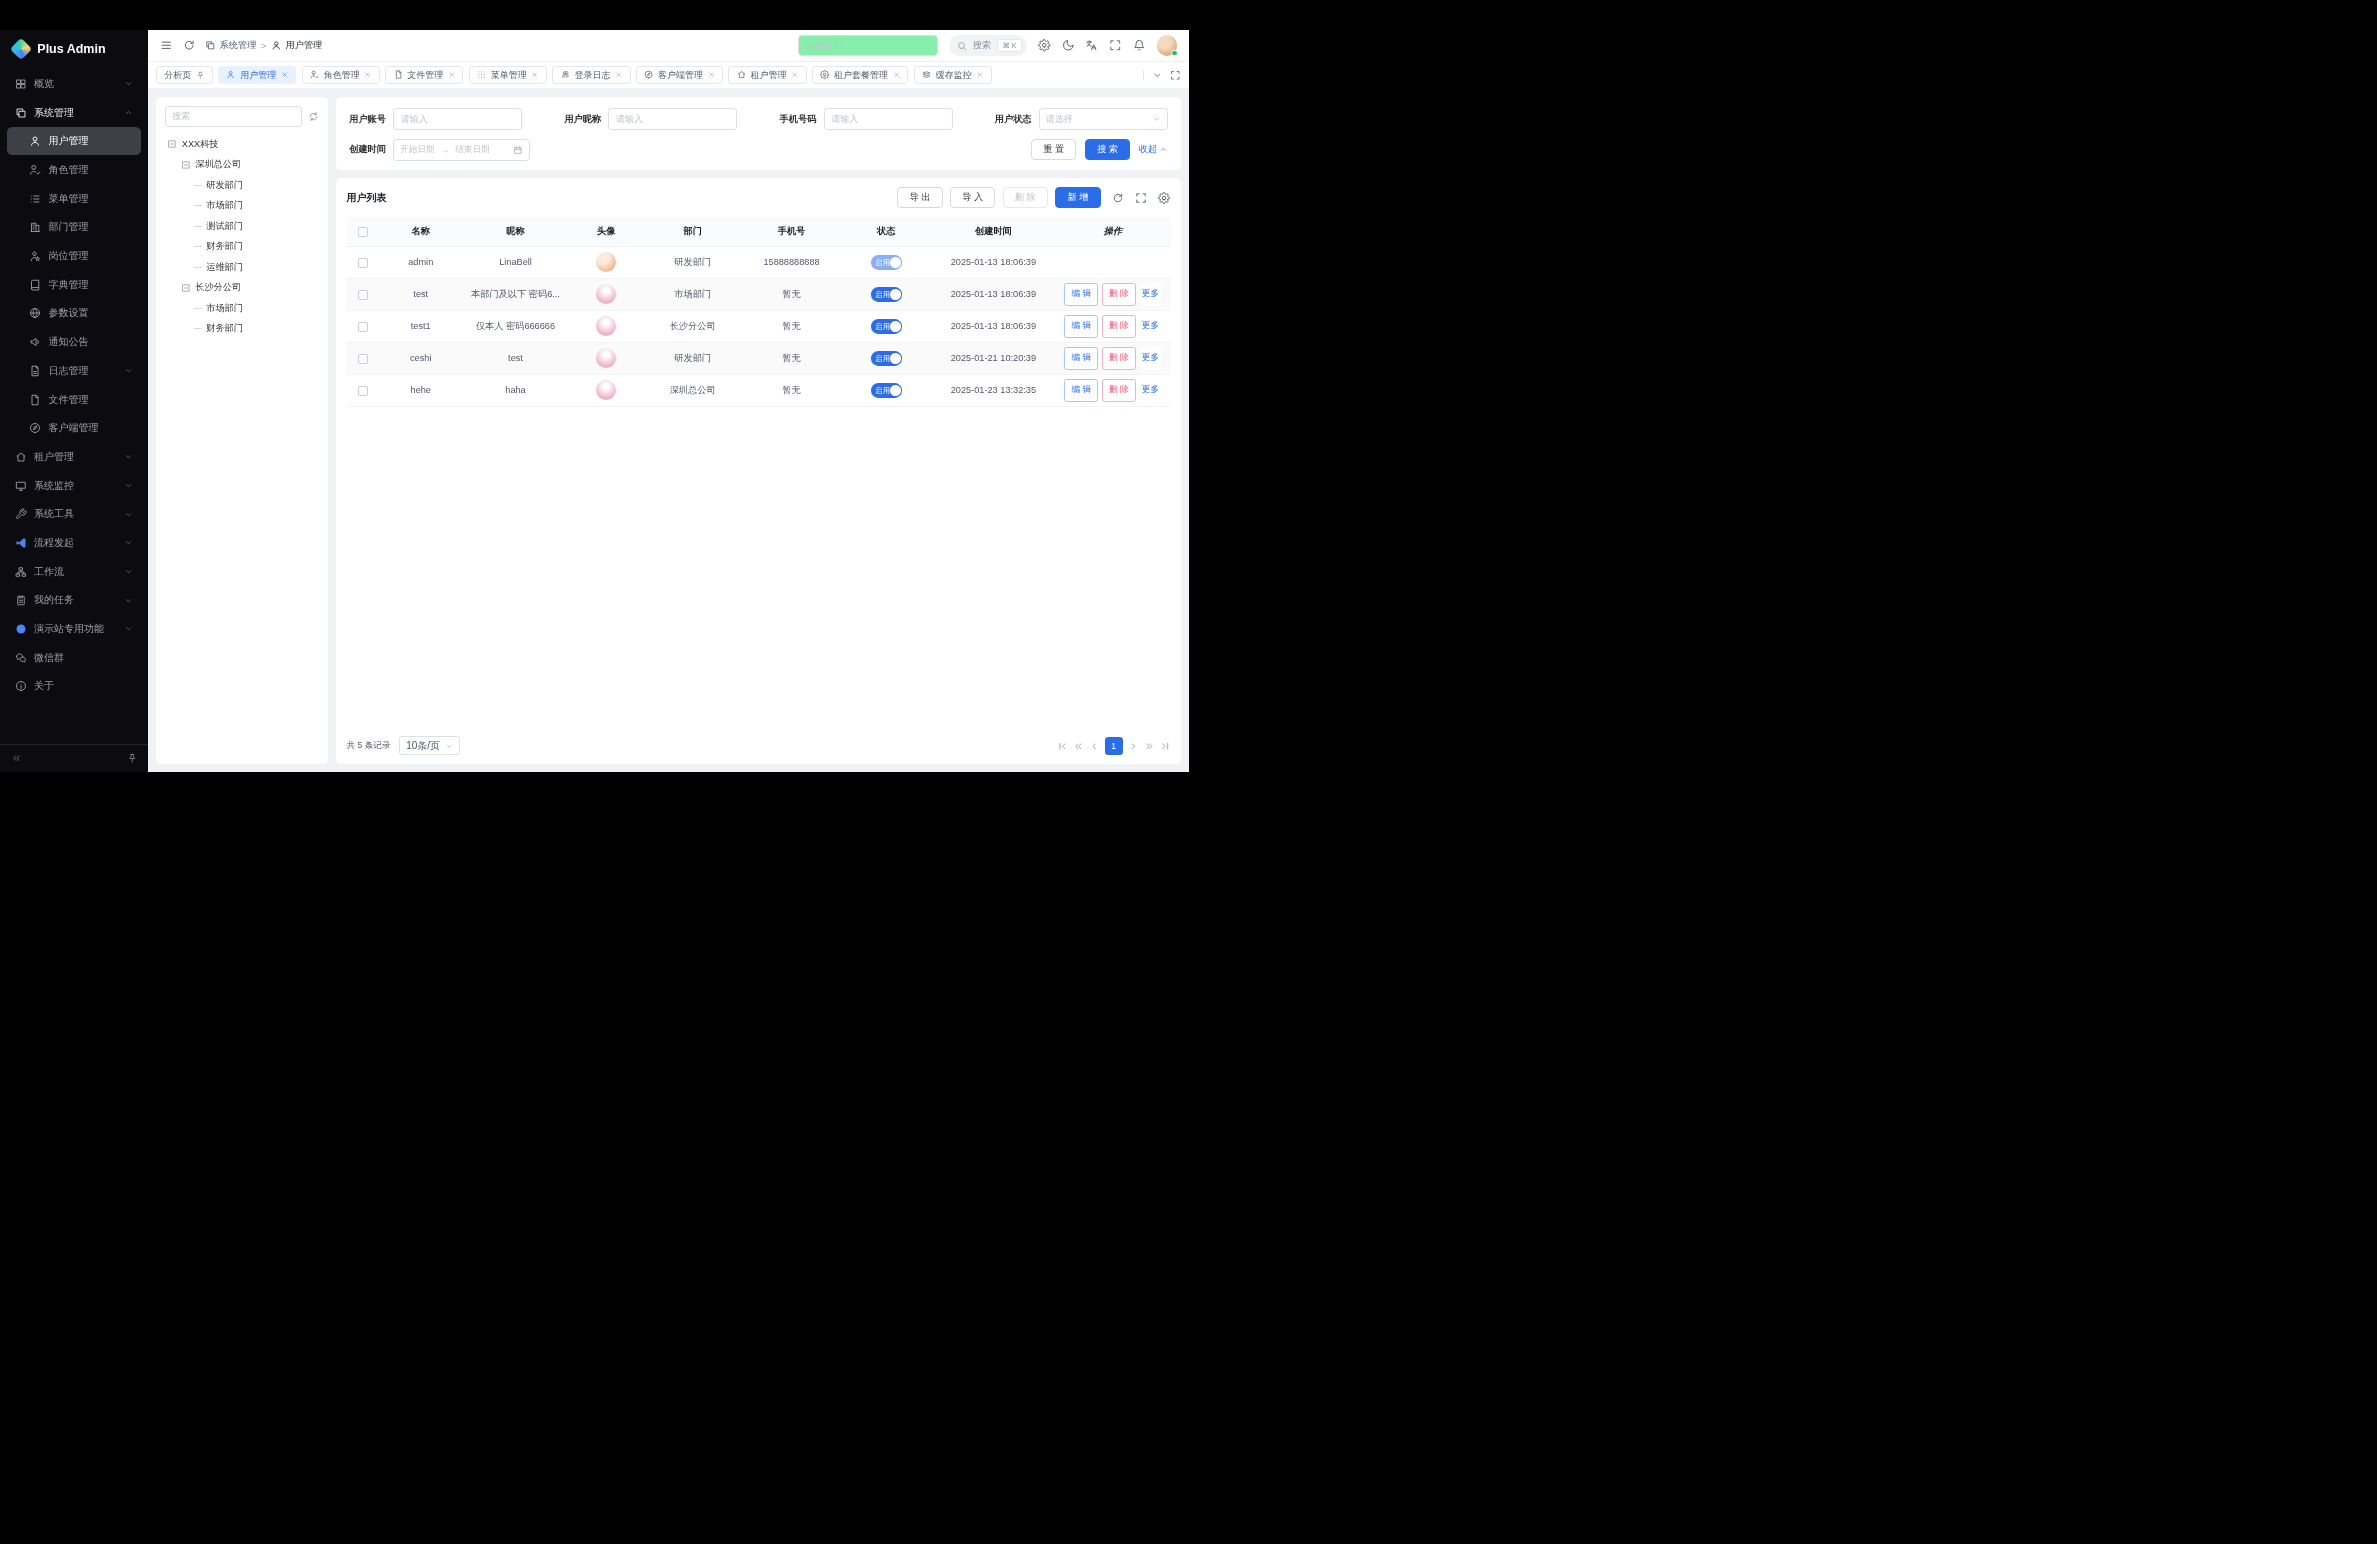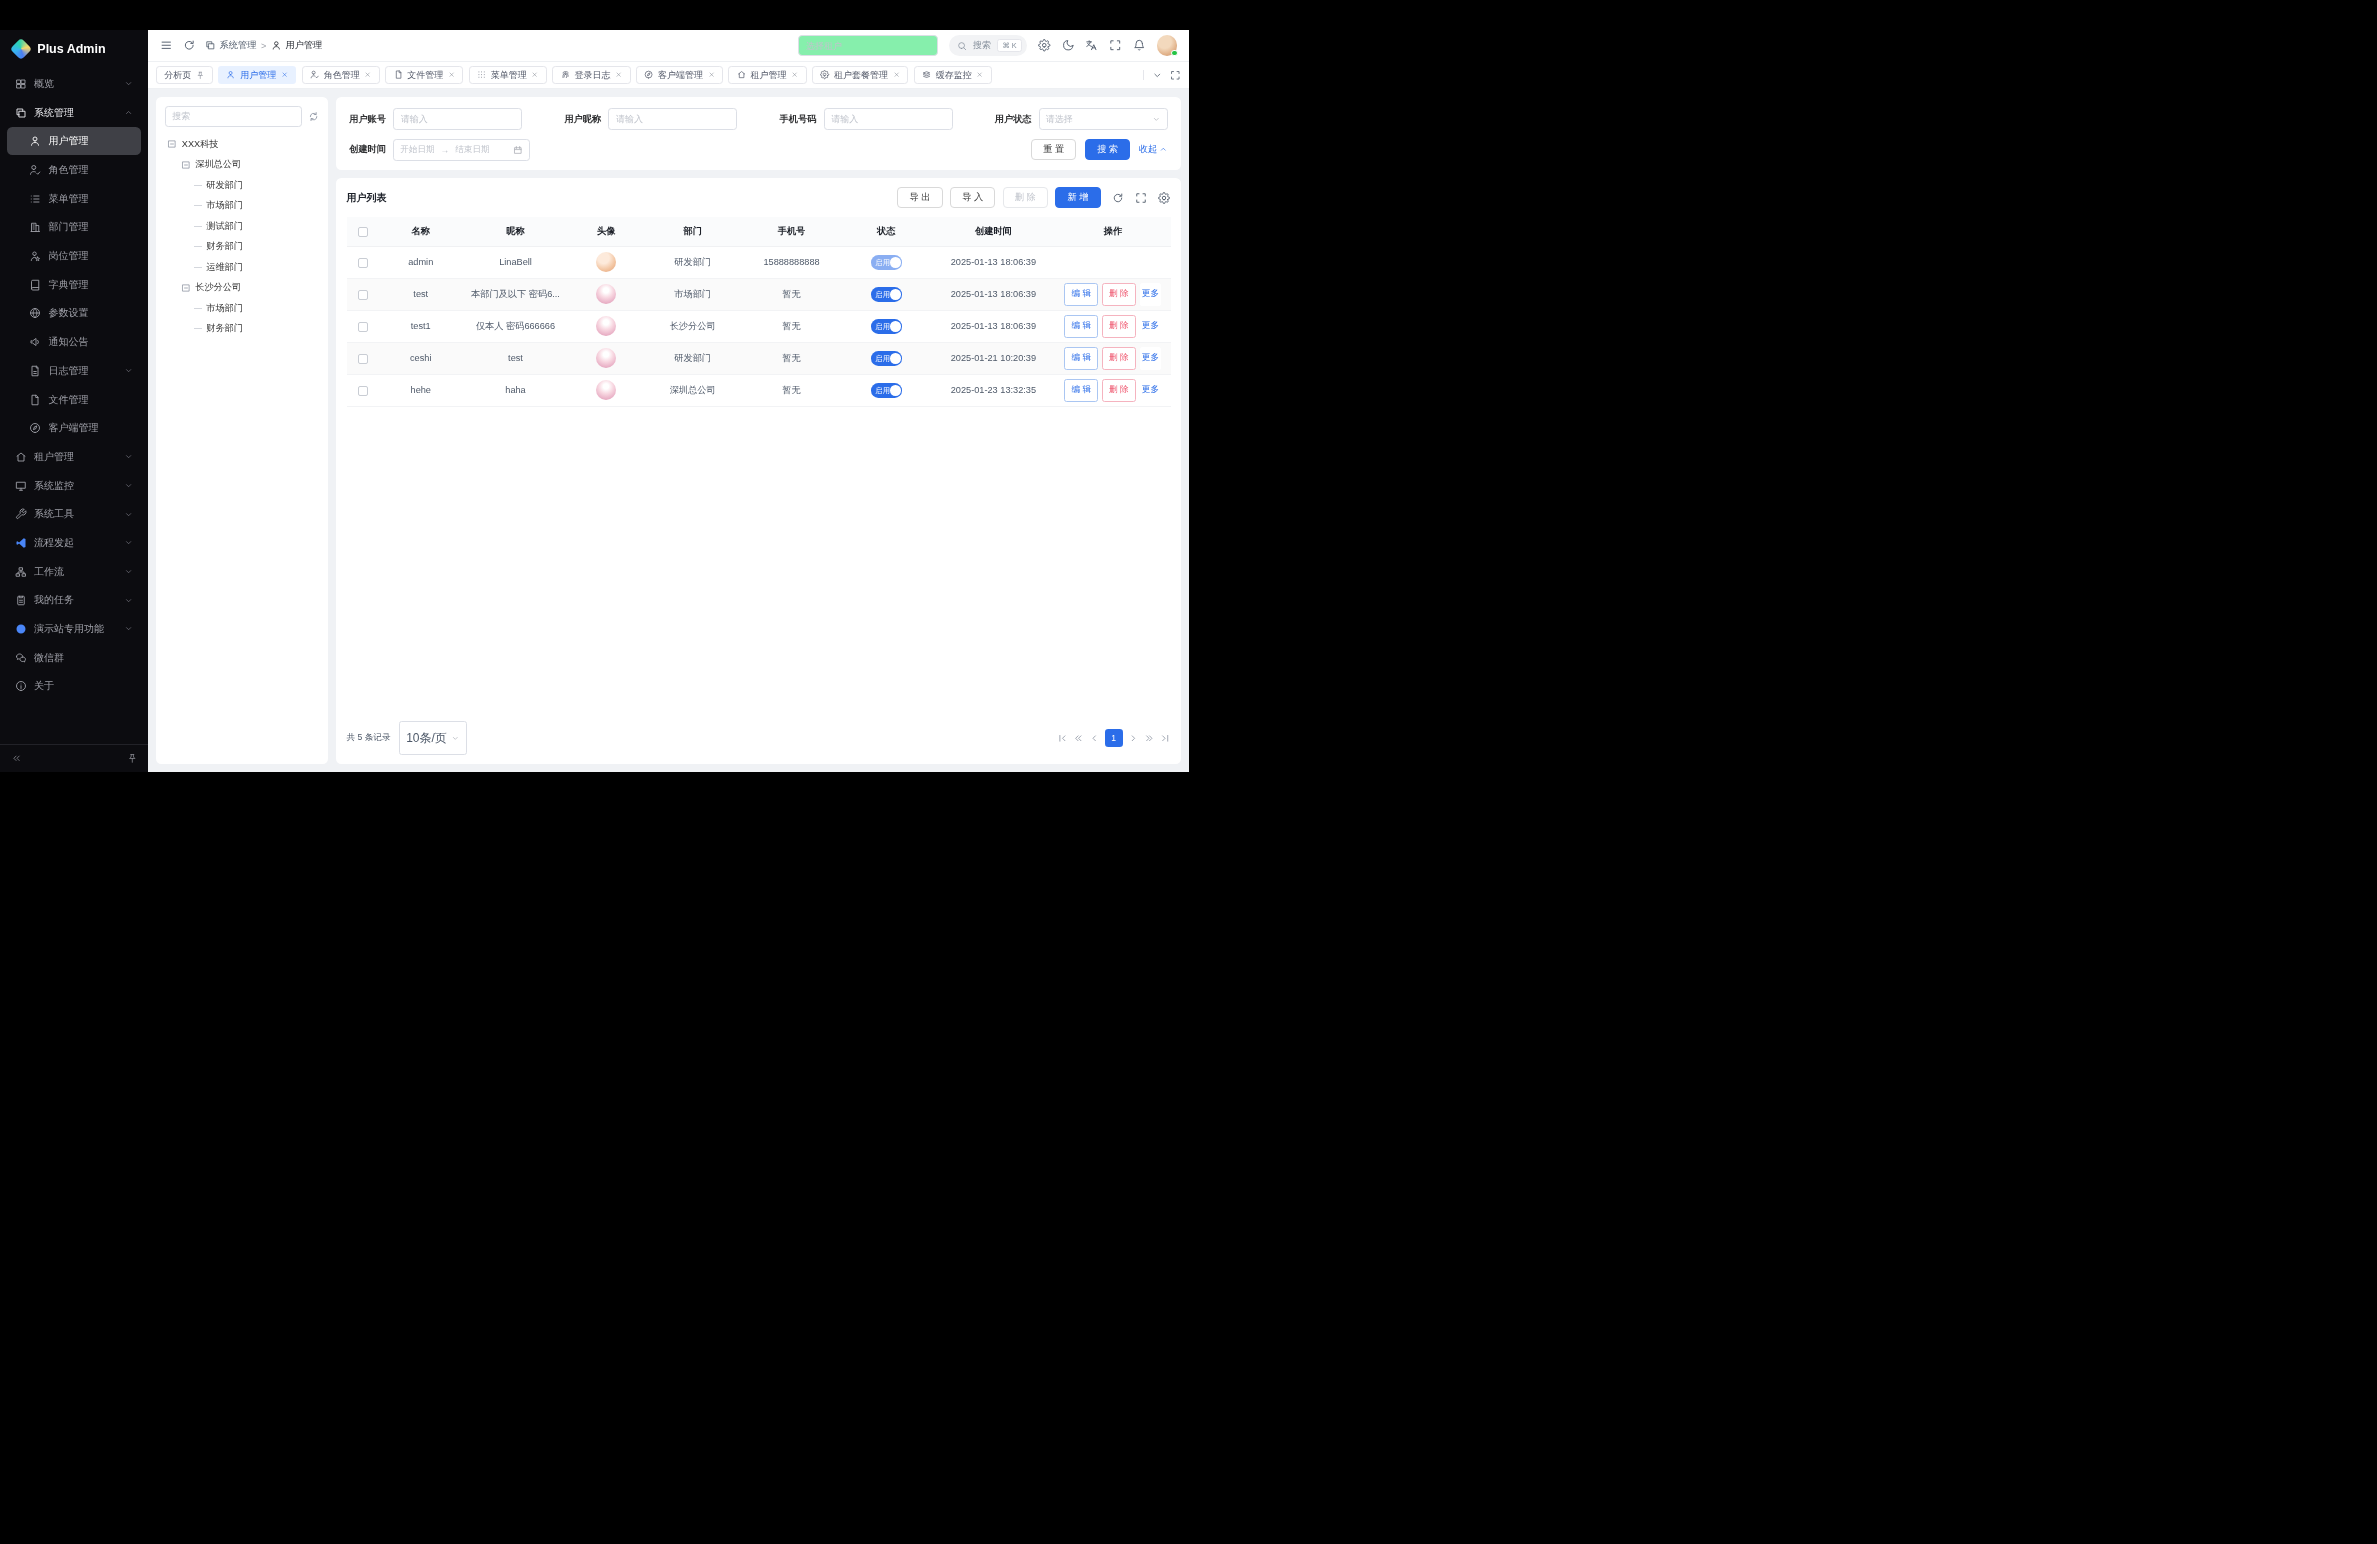--- a/index.html
+++ b/index.html
@@ -151,21 +151,21 @@
   .toggle .tg-knob { width:10.6px; height:10.6px; border-radius:50%; background:#fff; flex:none; }
   .toggle.dis { opacity:.55; }
   .act { display:inline-flex; align-items:center; height:23px; padding:0 6px; border-radius:2.6px;
     font-size:8.6px; background:#fff; cursor:pointer; border:0.7px solid transparent; margin:0 2px; }
   .act.edit { color:var(--primary); border-color:#aac6f2; }
   .act.del  { color:var(--danger);  border-color:#f5b3bf; }
   .act.more { color:var(--primary); padding:0 1.3px; }
   .tc-foot { margin-top:auto; display:flex; align-items:center; padding:8.6px 10.6px; flex:none; }
   .tf-left { display:flex; align-items:center; gap:8.6px; font-size:8.6px; color:#4e5969; }
   .psize { height:19px; border:0.7px solid #dcdfe6; border-radius:2.6px; display:flex;
-    align-items:center; gap:4.6px; padding:16px 6px; font-size:12px; color:#4e5969; cursor:pointer; }
+    align-items:center; gap:4.6px; padding:8px 6px; font-size:10px; color:#4e5969; cursor:pointer; }
   .pager { margin-left:auto; display:flex; align-items:center; gap:5.3px; color:#8a919f; }
   .pgbtn { width:10.6px; height:10.6px; cursor:pointer; }
   .pgnum { min-width:18px; height:18px; border-radius:3.3px; background:var(--primary); color:#fff;
     display:flex; align-items:center; justify-content:center; font-size:8.6px; cursor:pointer; }
 </style>
 </head>
 <body>
 
 <div class="top-strip"></div>
 
@@ -789,21 +789,21 @@
             <thead>
                 <tr>
                   <th style="width: 4%;"><span class="cb"></span></th>
                   <th style="width: 10%;">名称</th>
                   <th style="width: 13%;">昵称</th>
                   <th style="width: 9%;">头像</th>
                   <th style="width: 12%;">部门</th>
                   <th style="width: 12%;">手机号</th>
                   <th style="width: 11%;">状态</th>
                   <th style="width: 15%;">创建时间</th>
-                  <th style="width: 14%;">操作</th>
+                  <th style="width: 14%; font-style: italic;">操作</th>
                 </tr>
               </thead>
             <tbody>
                 <tr>
                   <td><span class="cb"></span></td>
                   <td class="td-name">admin</td>
                   <td>LinaBell</td>
                   <td>
                     <span class="tav av-baby" style="display:block"></span>
                   </td>

